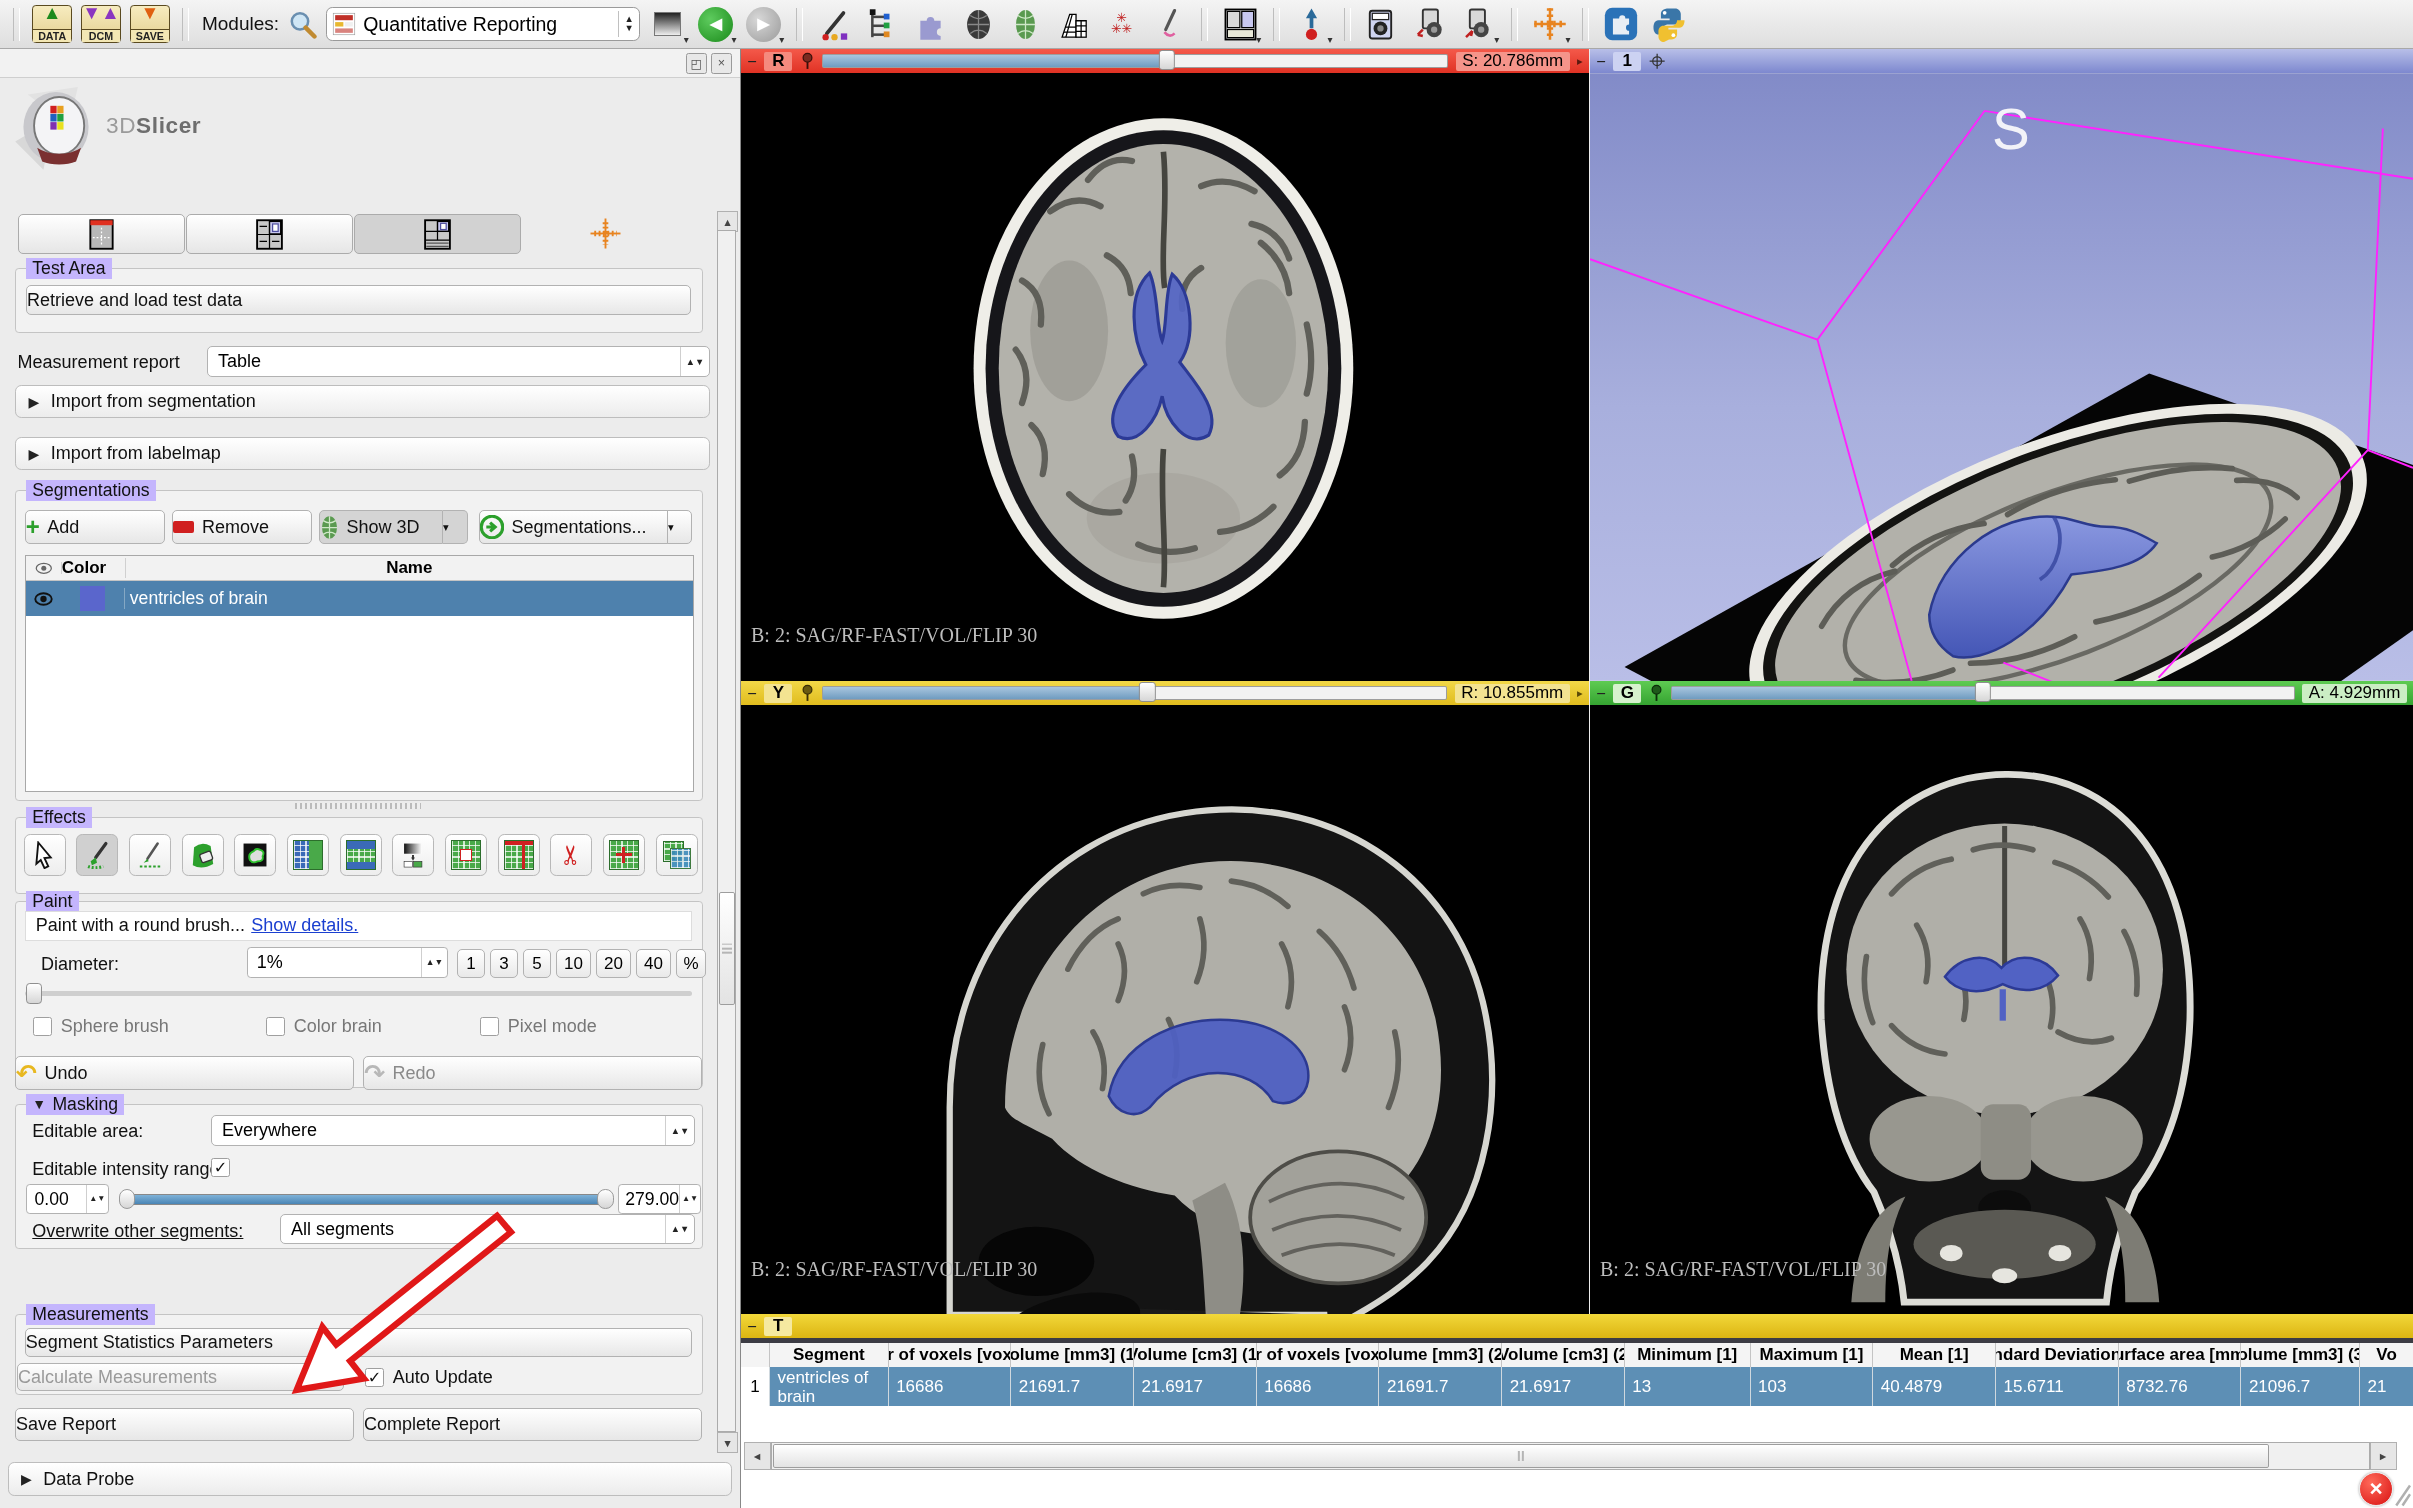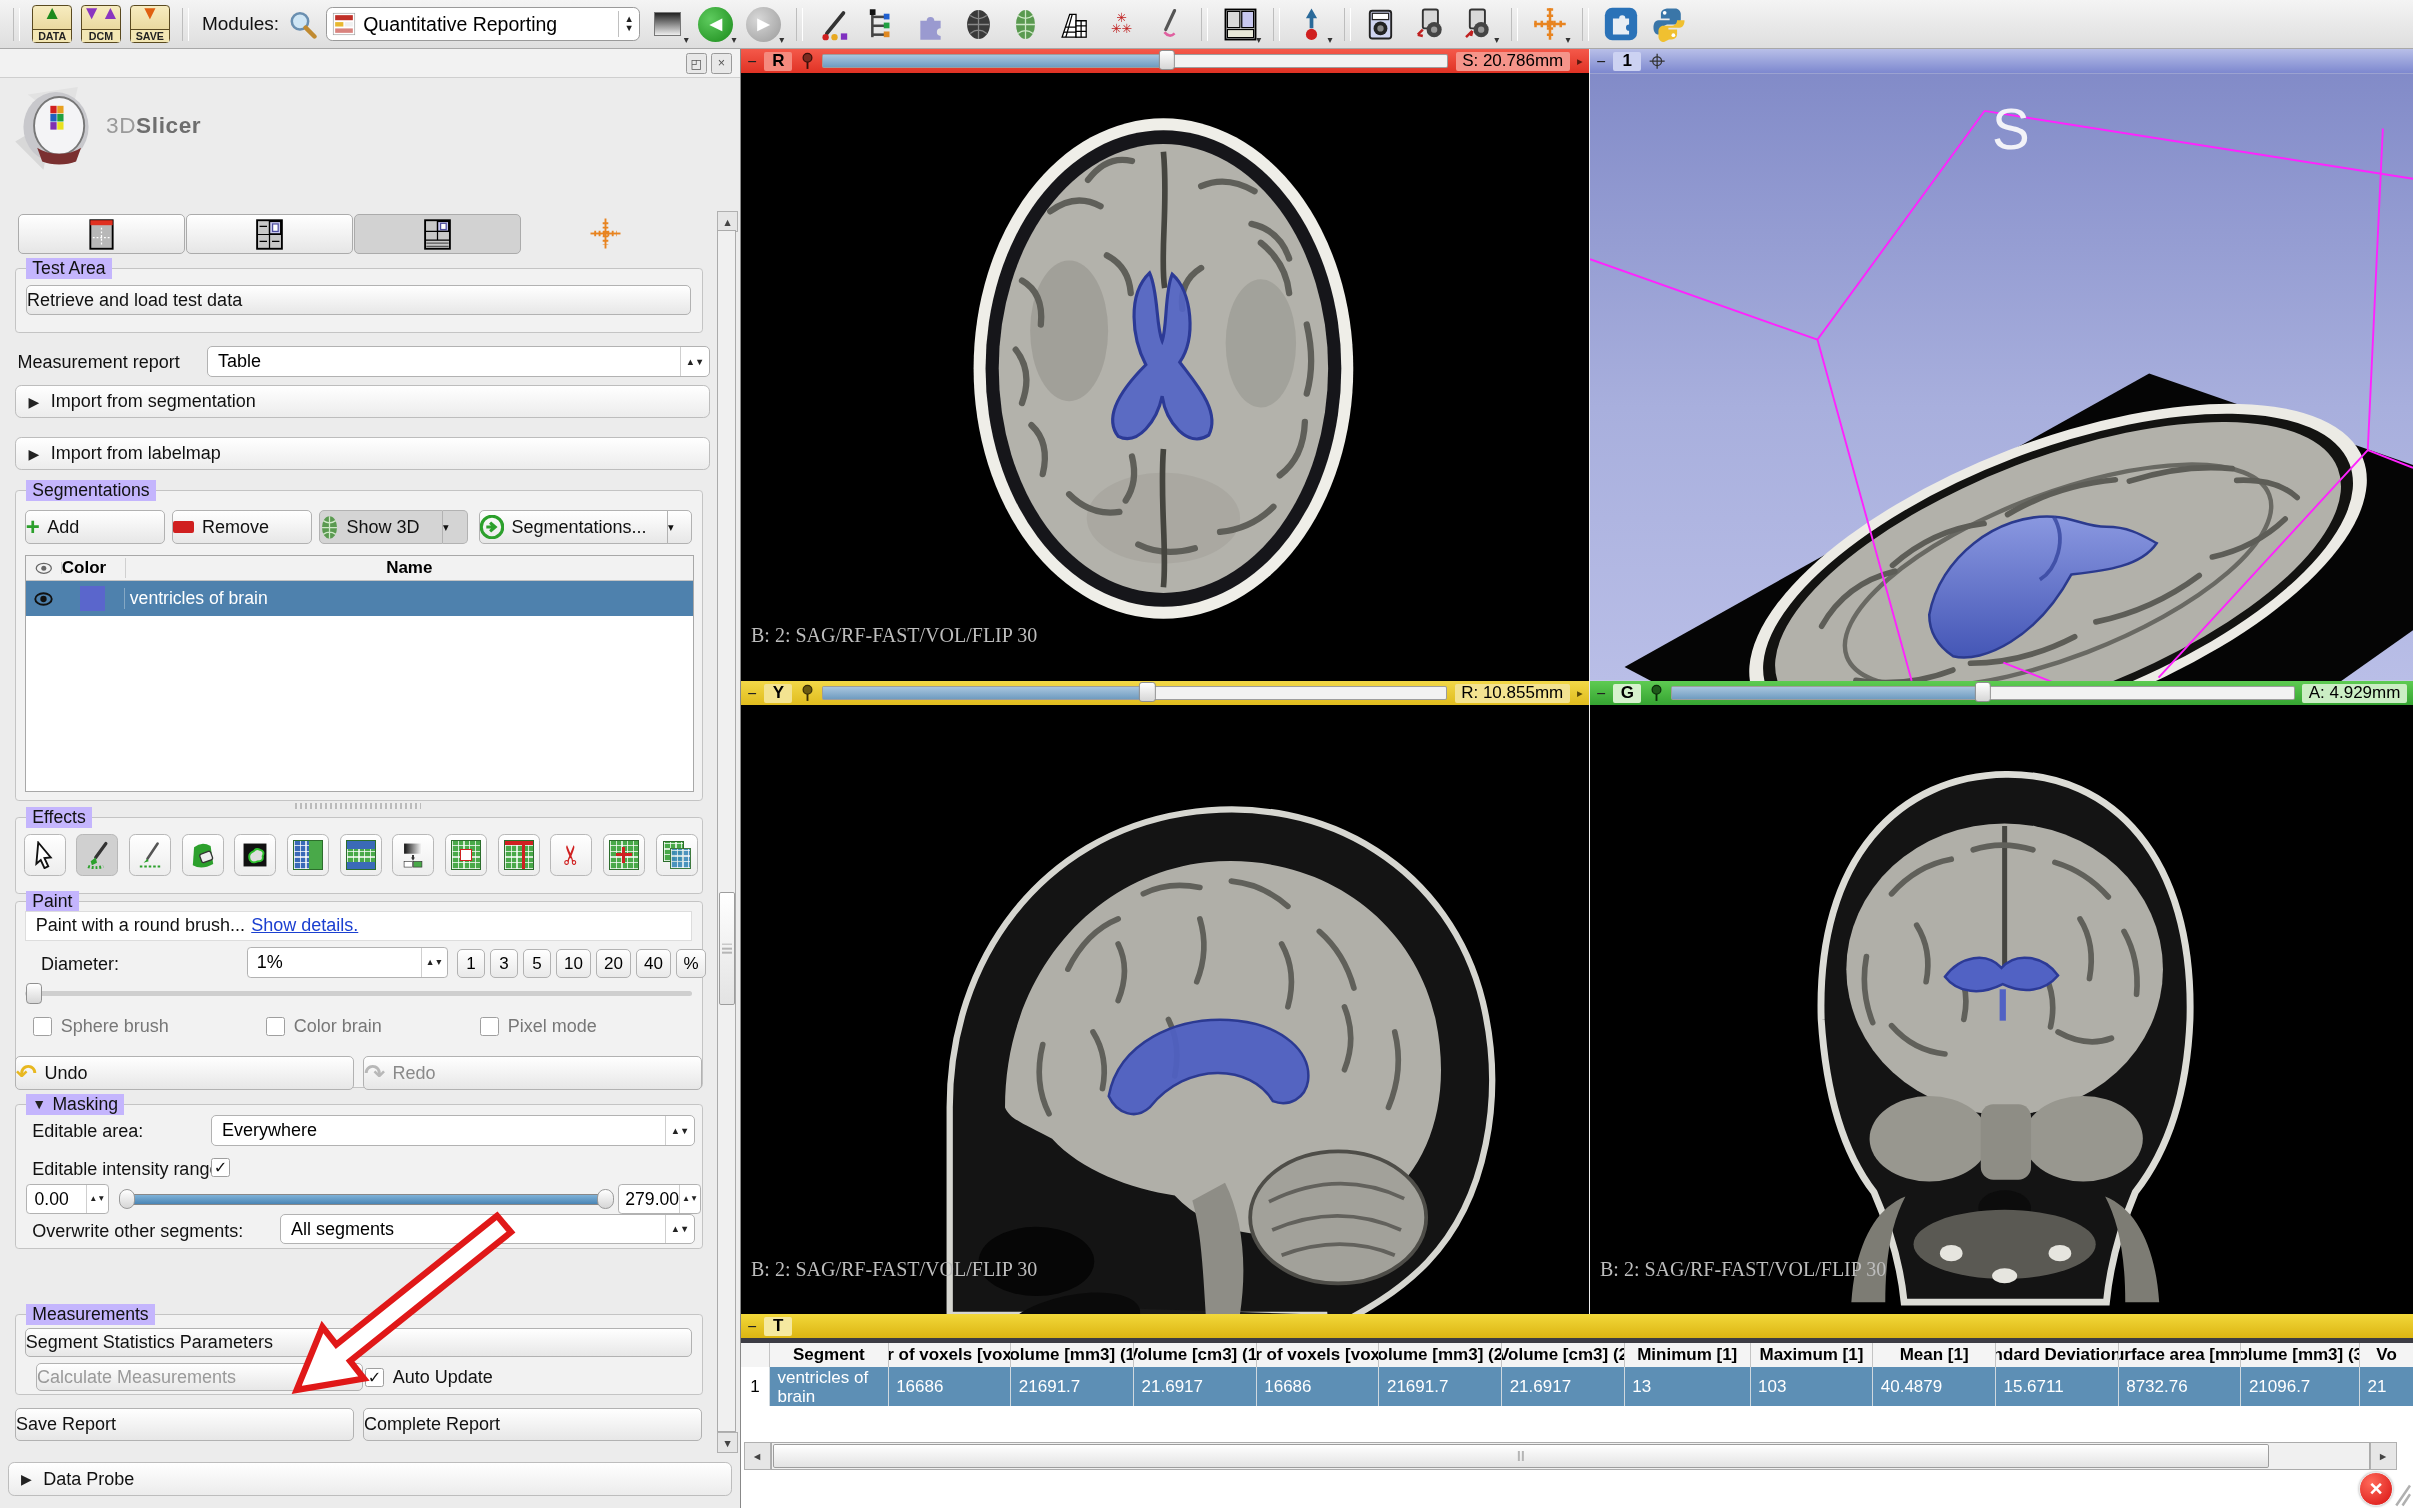--- a/index.html
+++ b/index.html
@@ -533,33 +533,33 @@
         <span class="spin" style="border-left:1.3px solid #cfcfcf;align-self:stretch;display:flex;flex-direction:column;align-items:center;justify-content:center;width:21.4px;font-size:8.2px;line-height:8.2px;color:#222;">▲▼</span>
       </div>
       <div class="abs" style="left:104px;top:89px;width:490px;height:8.8px;background:linear-gradient(#7fb2d8,#4a85b5);border:1.3px solid #888;border-radius:4.4px;">
         <div style="position:absolute;left:-2.5px;top:-6.3px;width:16.3px;height:20px;background:linear-gradient(#fff,#d6d6d6);border:1.3px solid #9a9a9a;border-radius:8.2px;box-sizing:border-box;"></div>
         <div style="position:absolute;right:-2.5px;top:-6.3px;width:16.3px;height:20px;background:linear-gradient(#fff,#d6d6d6);border:1.3px solid #9a9a9a;border-radius:8.2px;box-sizing:border-box;"></div>
       </div>
       <div class="abs" style="left:602px;top:79px;width:83px;height:30px;background:#fff;border:1.3px solid #b2b2b2;border-radius:3.8px;display:flex;align-items:center;box-sizing:border-box;">
         <span style="flex:1;font-size:17.6px;padding-left:6.3px;">279.00</span>
         <span class="spin" style="border-left:1.3px solid #cfcfcf;align-self:stretch;display:flex;flex-direction:column;align-items:center;justify-content:center;width:21.4px;font-size:8.2px;line-height:8.2px;color:#222;">▲▼</span>
       </div>
-      <span class="label abs" style="left:16.3px;top:116px;">Overwrite other segments:</span>
+      <span class="label abs" style="left:16.3px;top:116px;text-decoration:underline;">Overwrite other segments:</span>
       <div class="combo abs" style="left:264px;top:109px;width:415px;height:30px;">
         <span class="ctext">All segments</span>
         <span class="spin">▲▼</span>
       </div>
     </div>
 
     <div class="group abs" style="left:15px;top:1265px;width:686px;height:79px;">
       <span class="gtitle">Measurements</span>
       <div class="btn abs" style="left:8.8px;top:12.6px;width:667px;height:29px;">
         <span>Segment Statistics Parameters</span>
       </div>
-      <div class="btn disabled abs" style="left:20px;top:48px;width:327px;height:28px;">
+      <div class="btn disabled abs" style="left:1px;top:48px;width:327px;height:28px;">
         <span>Calculate Measurements</span>
       </div>
       <div class="abs" style="left:349px;top:52px;display:flex;align-items:center;gap:8.8px;">
         <span class="check">✓</span>
         <span class="label">Auto Update</span>
       </div>
     </div>
 
     <div class="btn abs" style="left:15px;top:1359px;width:339px;height:33px;">
       <span>Save Report</span>

